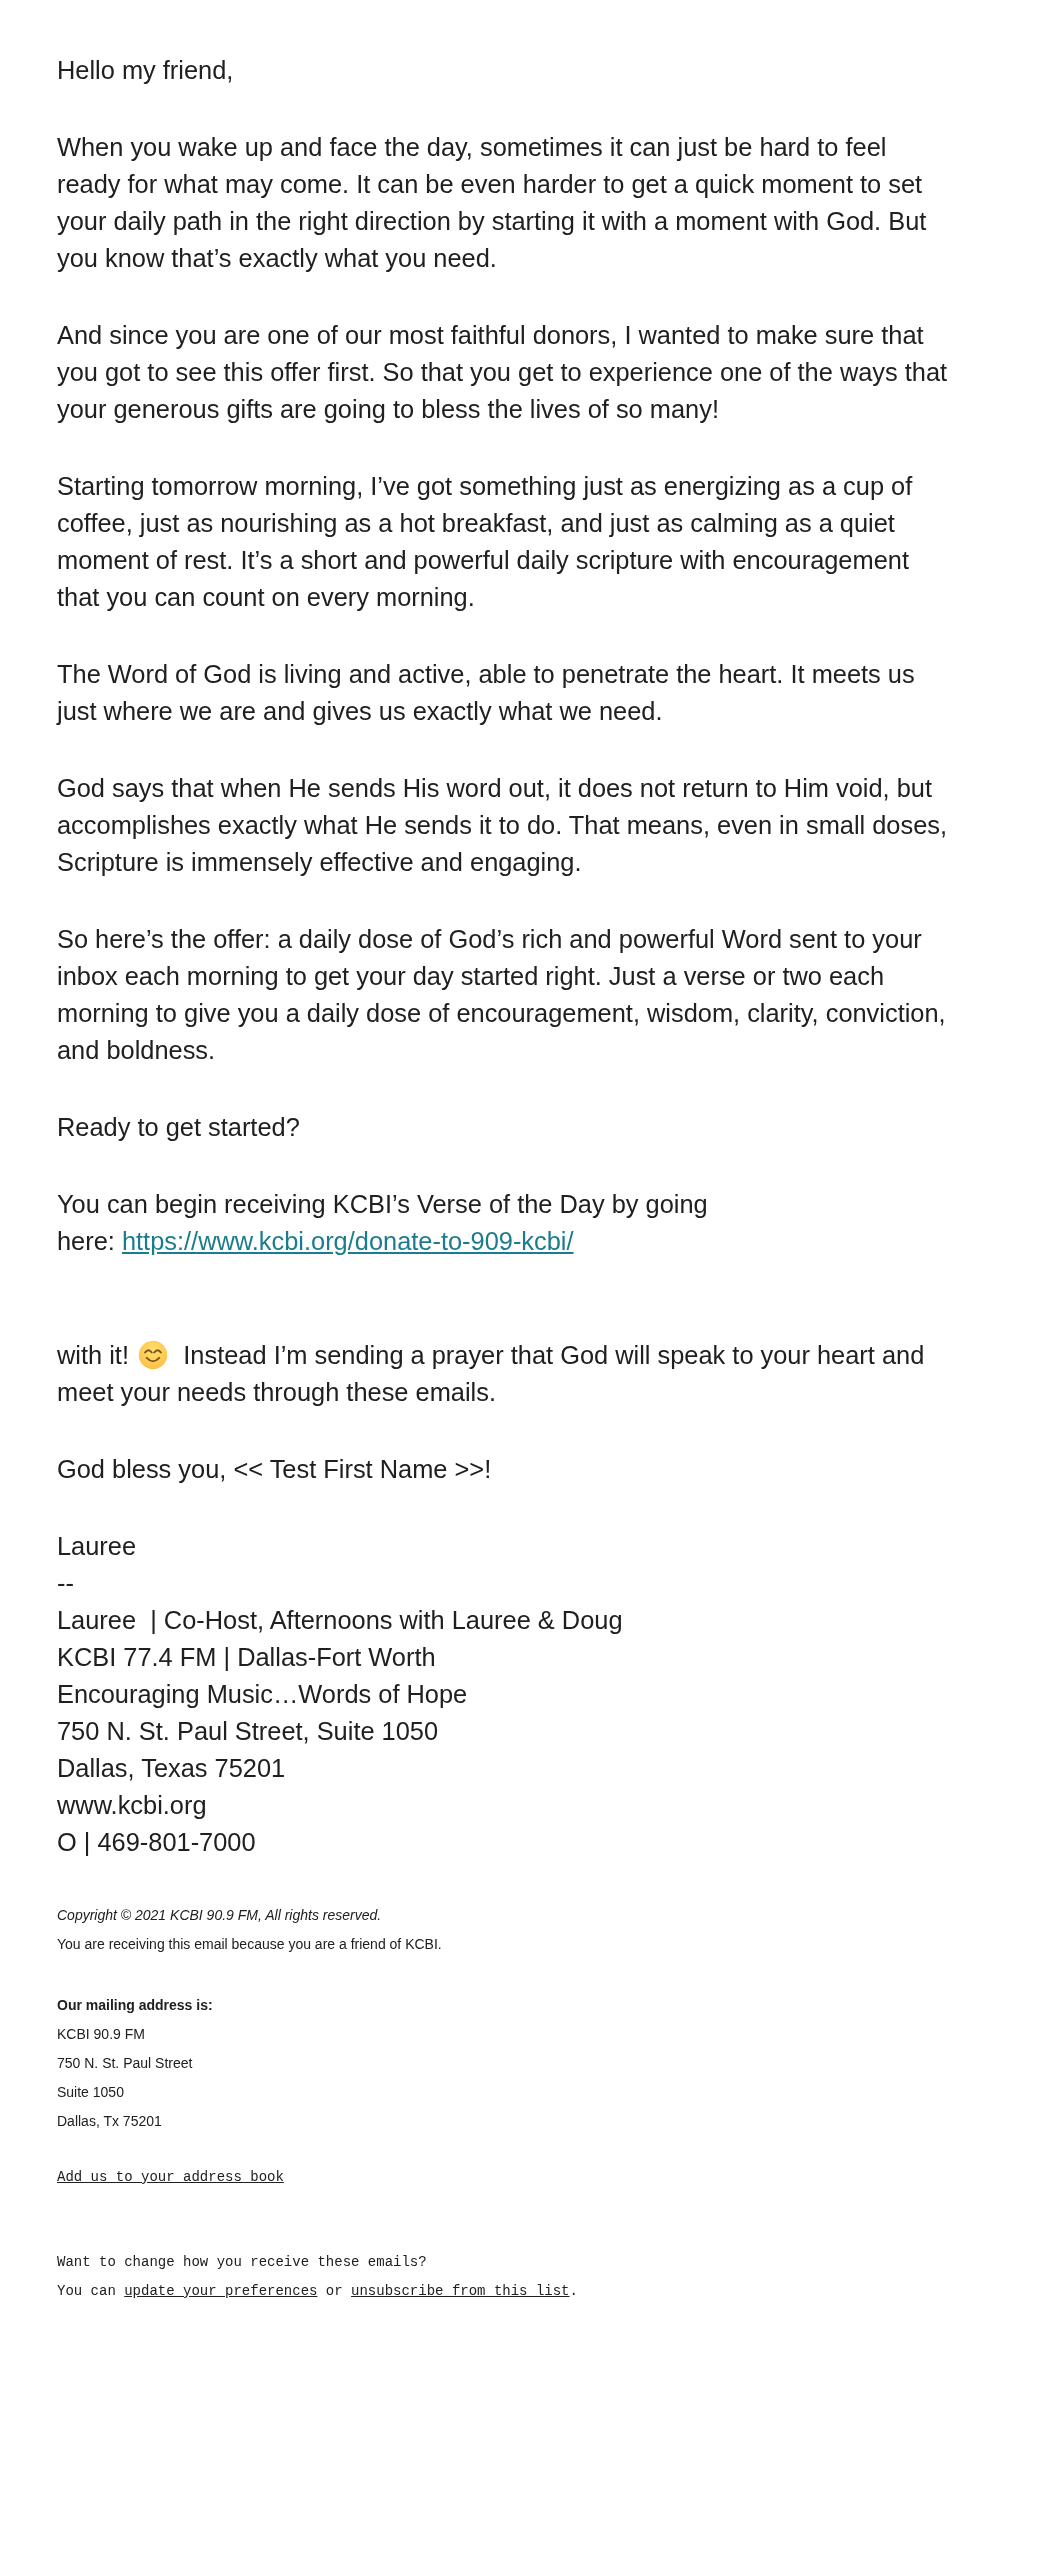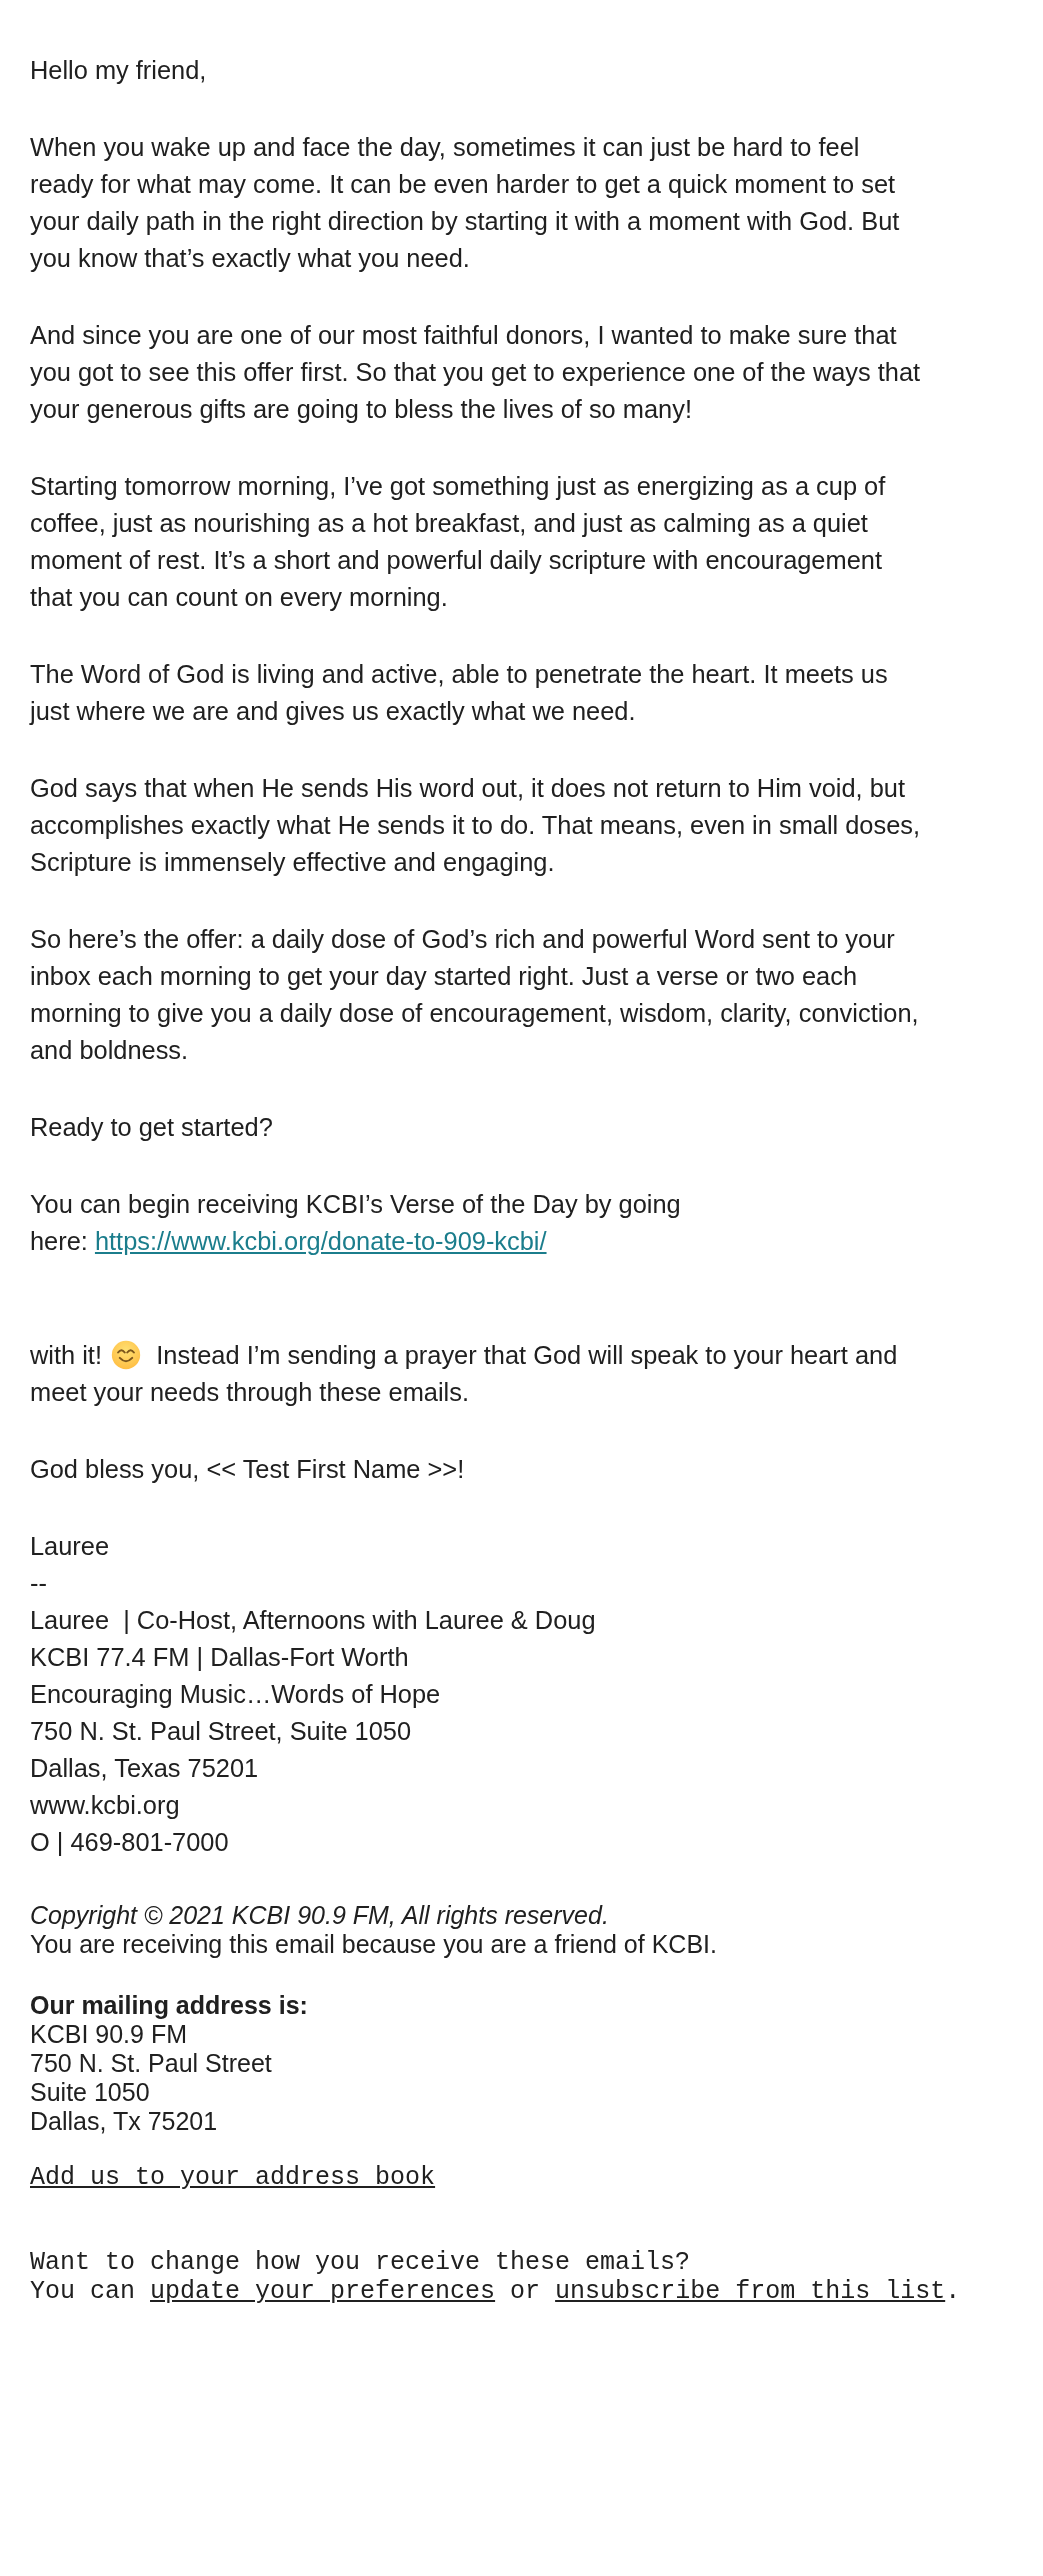--- a/index.html
+++ b/index.html
@@ -11,21 +11,21 @@
     position: relative;
     width: 1044px;
     min-height: 2576px;
     background: #ffffff;
     overflow: hidden;
     box-sizing: border-box;
     font-family: "Liberation Sans", "DejaVu Sans", sans-serif;
     color: #202020;
   }
   .email-body {
-    padding: 52px 24px 0 30px;
+    padding: 52px 24px 0 57px;
     font-size: 25.4px;
     line-height: 37px;
   }
   .para { margin: 0 0 40px 0; }
   .line { white-space: pre; }
   a.teal-link {
     color: #1b7d8c;
     text-decoration: underline;
     cursor: pointer;
   }
@@ -34,21 +34,21 @@
     text-decoration: underline;
     cursor: pointer;
   }
   .emoji {
     display: inline-block;
     vertical-align: -6.4px;
     margin: 0 1.6px;
   }
   .footer {
     margin-top: 12px;
-    font-size: 25px;
+    font-size: 14px;
     line-height: 29px;
   }
   .f-block1 { margin: 0 0 32px 0; }
   .f-block2 { margin: 0 0 27px 0; }
   .f-block3 { margin: 0 0 56px 0; font-family: Liberation Mono, monospace; }
   .f-block4 { margin: 0; font-family: Liberation Mono, monospace; }
   .italic { font-style: italic; }
   .bold { font-weight: bold; }
 </style>
 </head>

